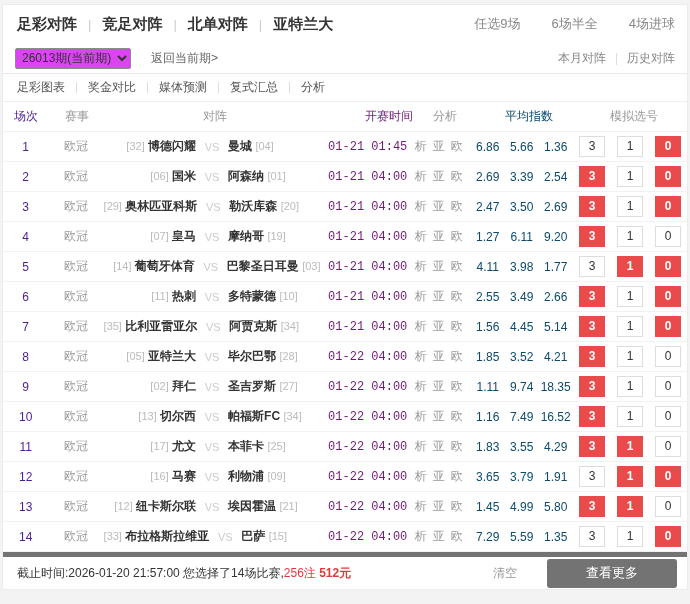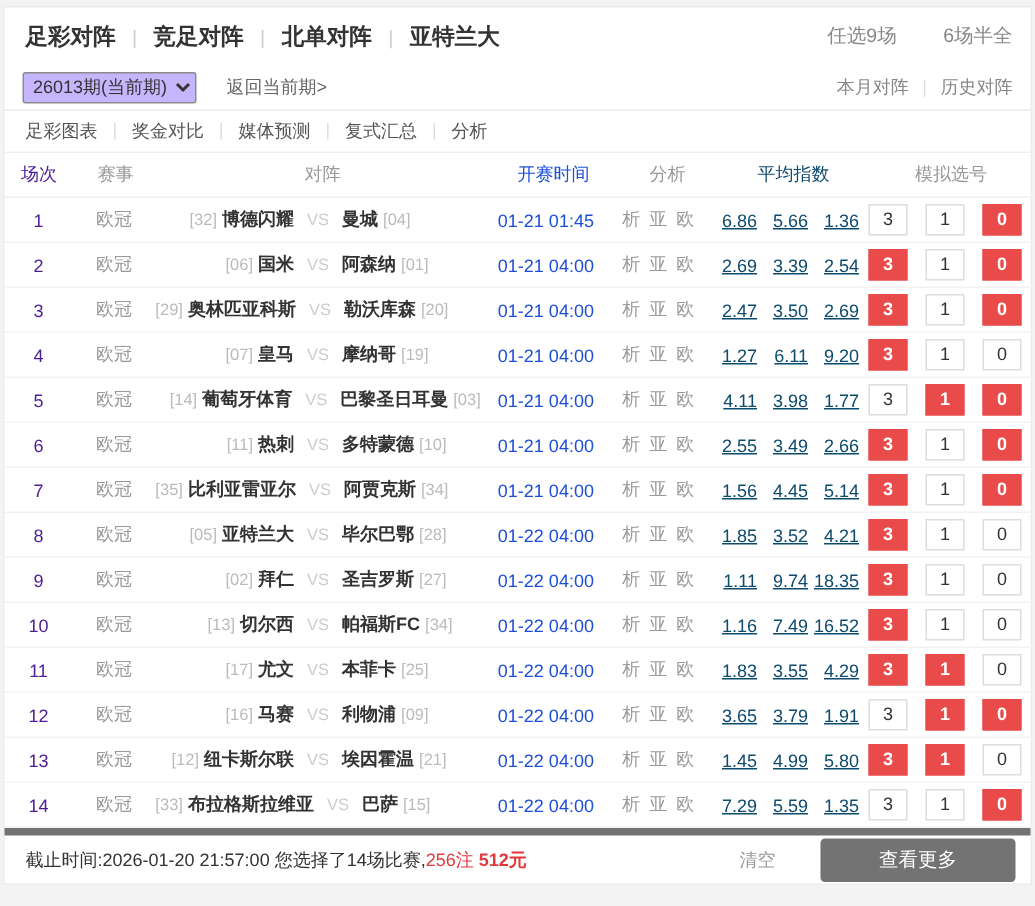--- a/index.html
+++ b/index.html
@@ -19,21 +19,21 @@
   .main-tabs { display:flex; align-items:center; height:38px; }
   .mtab { font-size:15px; font-weight:700; color:#333; cursor:pointer; }
   .msep { color:#ccc; font-weight:400; margin:0 11px; font-size:13px; }
   .game-tabs { display:flex; }
   .gtab { font-size:13px; color:#888; margin-left:27px; padding:11px 2px 7px; border-bottom:3px solid transparent; cursor:pointer; }
   .gtab.active { color:#333; border-bottom-color:#3c7dd9; }
 
   
   .periodbar { display:flex; justify-content:space-between; align-items:center; height:31px; padding:0 12px; border-bottom:1px solid #e9e9e9; }
   .pleft { display:flex; align-items:center; }
-  .period-select { font-size:12px; height:21px; border:1px solid #8b8b8b; border-radius:2px; background:#c4b5fd; color:#333; padding:0 2px; font-family:inherit; }
+  .period-select { font-size:12px; height:21px; border:1px solid #8b8b8b; border-radius:2px; background:#d946ef; color:#333; padding:0 2px; font-family:inherit; }
   .back-link { font-size:12px; color:#666; margin-left:20px; cursor:pointer; text-decoration:none;text-align:right; }
   .pright { display:flex; align-items:center; font-size:12px; color:#888; }
   .pright .plink { cursor:pointer; }
   .psep { color:#ddd; margin:0 9px; }
 
   
   .toolbar { display:flex; align-items:center; height:28px; padding-left:14px; border-bottom:1px solid #efefef; }
   .ttab { font-size:12px; color:#555; cursor:pointer; }
   .tsep { width:1px; height:11px; background:#ddd; margin:0 11px; }
 
@@ -42,25 +42,25 @@
   .row { display:flex; align-items:center; height:30px; font-size:12px; border-bottom:1px solid #f2f2f2; }
   .c-no    { width:46px; text-align:center; color:#4c1d95; }
   .c-league{ width:56px; text-align:center; color:#999; }
   .c-match { width:220px; display:flex; align-items:center; }
   .c-match.hcell { display:block; text-align:center; }
   .m-home { flex:1; text-align:right; white-space:nowrap; }
   .m-vs   { width:32px; text-align:center; color:#ccc; font-size:11px; }
   .m-away { flex:1; text-align:left; white-space:nowrap; }
   .rank { color:#bbb; font-size:11px; font-style:normal; }
   .team { font-weight:700; color:#333; }
-  .c-time  { width:88px; text-align:center; color:#1d4ed8; }
+  .c-time  { width:88px; text-align:right; color:#701a75;font-family:Liberation Mono, monospace; }
   .c-ana   { width:64px; text-align:center; color:#999; }
   .c-ana .ana { cursor:pointer; margin:0 3px; }
   .c-odds  { width:104px; display:flex; justify-content:center; color:#0c4a6e; }
-  .c-odds span { width:34px; text-align:right;text-decoration:underline; }
+  .c-odds span { width:34px; text-align:center; }
   .c-picks { flex:1; display:flex; justify-content:center; }
   .pick { width:26px; height:21px; line-height:19px; text-align:center; border:1px solid #ddd; background:#fff; color:#333; font-size:12px; margin:0 6px; cursor:pointer; font-weight:400; }
   .pick.sel { background:#e94b4b; border-color:#e94b4b; color:#fff; font-weight:700; }
 
   
   .footer { display:flex; align-items:center; height:37px; padding:0 10px 0 14px; border-top:5px solid #737373; }
   .deadline { flex:1; font-size:12px; color:#333; }
   .red { color:#e4393c; }
   .red.bold { font-weight:700; }
   .clear-link { font-size:12px; color:#999; margin-right:30px; cursor:pointer; }
@@ -77,20 +77,21 @@
         <span class="msep">|</span>
         <span class="mtab">竞足对阵</span>
         <span class="msep">|</span>
         <span class="mtab">北单对阵</span>
         <span class="msep">|</span>
         <span class="mtab">亚特兰大</span>
       </div>
     <div class="game-tabs">
         <span class="gtab">任选9场</span>
         <span class="gtab">6场半全</span>
+        <span class="gtab">4场进球</span>
       </div>
   </div>
 
   <div class="periodbar">
     <div class="pleft">
       <select class="period-select">
         <option>26013期(当前期)</option>
       </select>
       <a class="back-link">返回当前期&gt;</a>
     </div>

